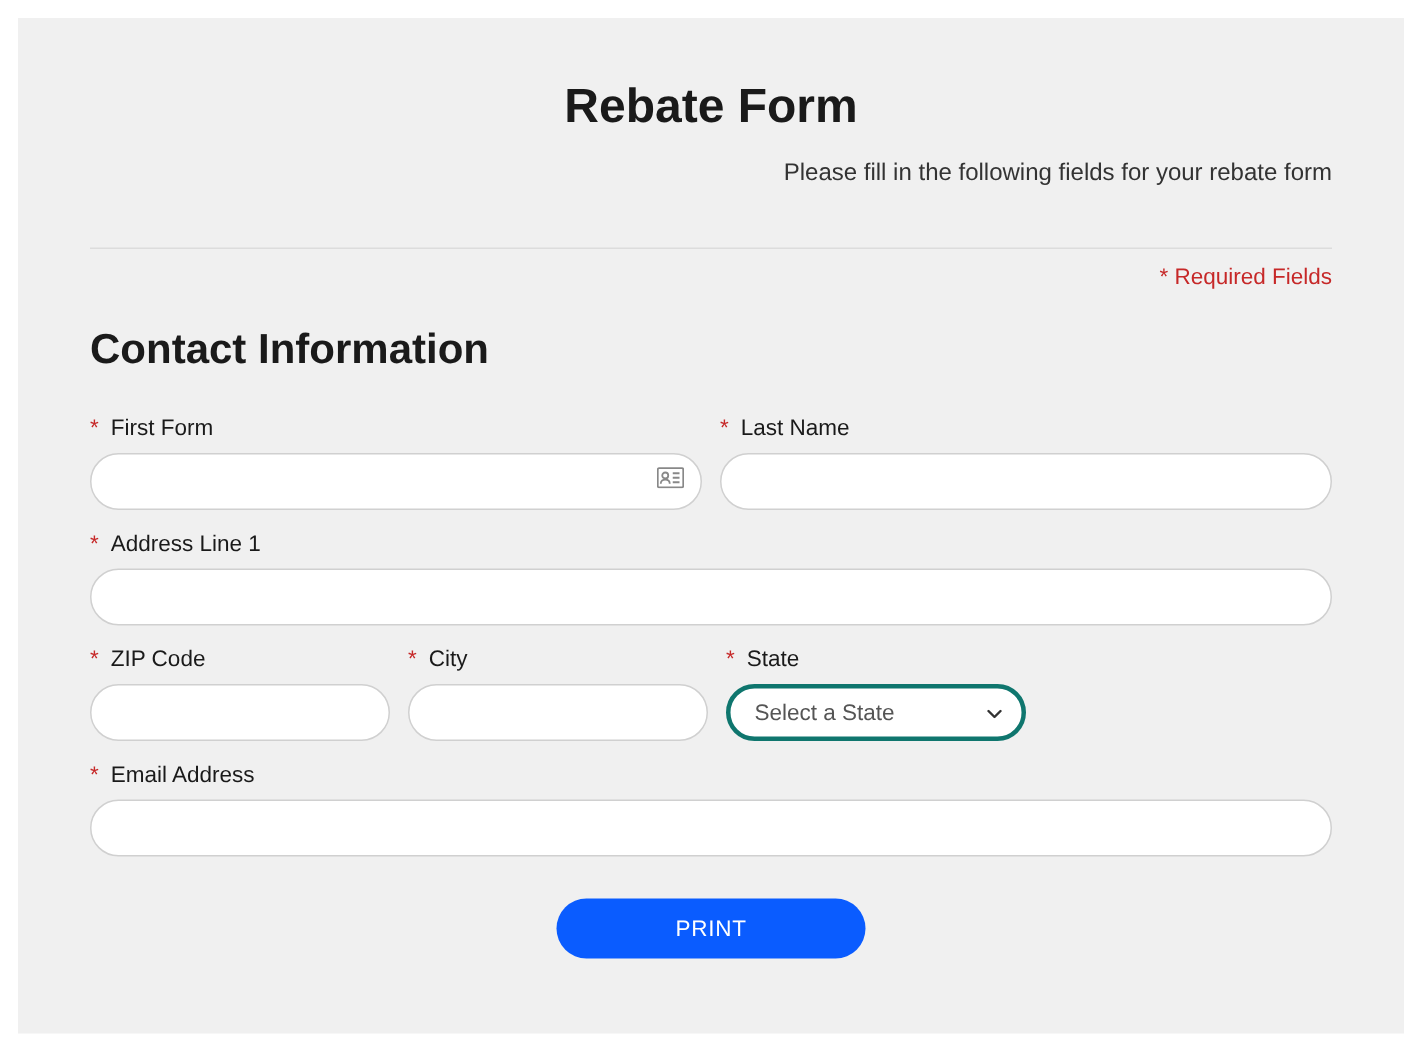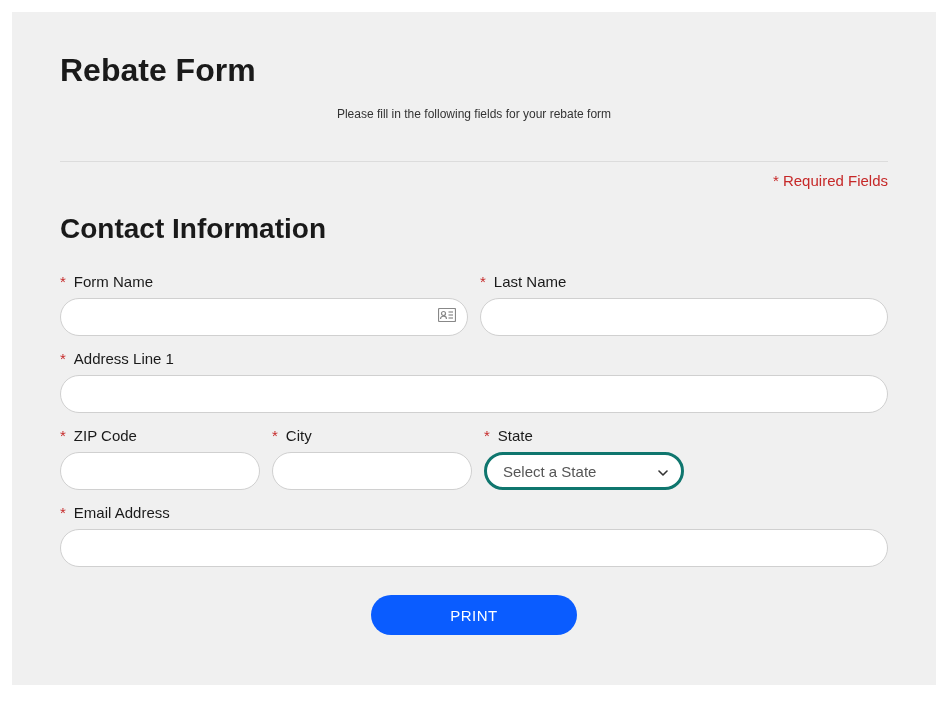--- a/index.html
+++ b/index.html
@@ -12,29 +12,29 @@
       background: #ffffff;
       padding: 12px;
     }
     .container {
       width: 924px;
       margin: 0 auto;
       background: #f0f0f0;
       padding: 40px 48px 50px 48px;
     }
     .page-title {
-      text-align: left;
+      text-align: center;
       font-size: 32px;
       font-weight: 700;
       color: #1a1a1a;
       margin-bottom: 18px;
     }
     .page-subtitle {
-      text-align: center;
-      font-size: 12px;
+      text-align: right;
+      font-size: 16px;
       color: #333;
       margin-bottom: 40px;
     }
     .divider {
       border: none;
       border-top: 1px solid #dcdcdc;
       margin-bottom: 10px;
     }
     .required-note {
       color: #c62828;
@@ -164,21 +164,21 @@
   <hr class="divider">
 
   <p class="required-note">* Required Fields</p>
 
   <h2 class="section-title">Contact Information</h2>
 
   <div class="row">
     <div class="field half">
       <div class="label-row">
         <span class="asterisk">*</span>
-        <span>Form Name</span>
+        <span>First Form</span>
       </div>
       <div class="input-wrap">
         <input type="text" class="text-input with-icon" style="">
         <span class="input-icon">
           <svg width="18" height="14" viewBox="0 0 18 14" fill="none">
             <rect x="0.5" y="0.5" width="17" height="13" rx="1" stroke="#888" stroke-width="1.2"></rect>
             <circle cx="5.5" cy="5.5" r="2" stroke="#888" stroke-width="1.2"></circle>
             <path d="M2.5 11 C2.5 9 4 8.2 5.5 8.2 C7 8.2 8.5 9 8.5 11" stroke="#888" stroke-width="1.2" fill="none"></path>
             <line x1="10.5" y1="4" x2="15" y2="4" stroke="#888" stroke-width="1.2"></line>
             <line x1="10.5" y1="7" x2="15" y2="7" stroke="#888" stroke-width="1.2"></line>

